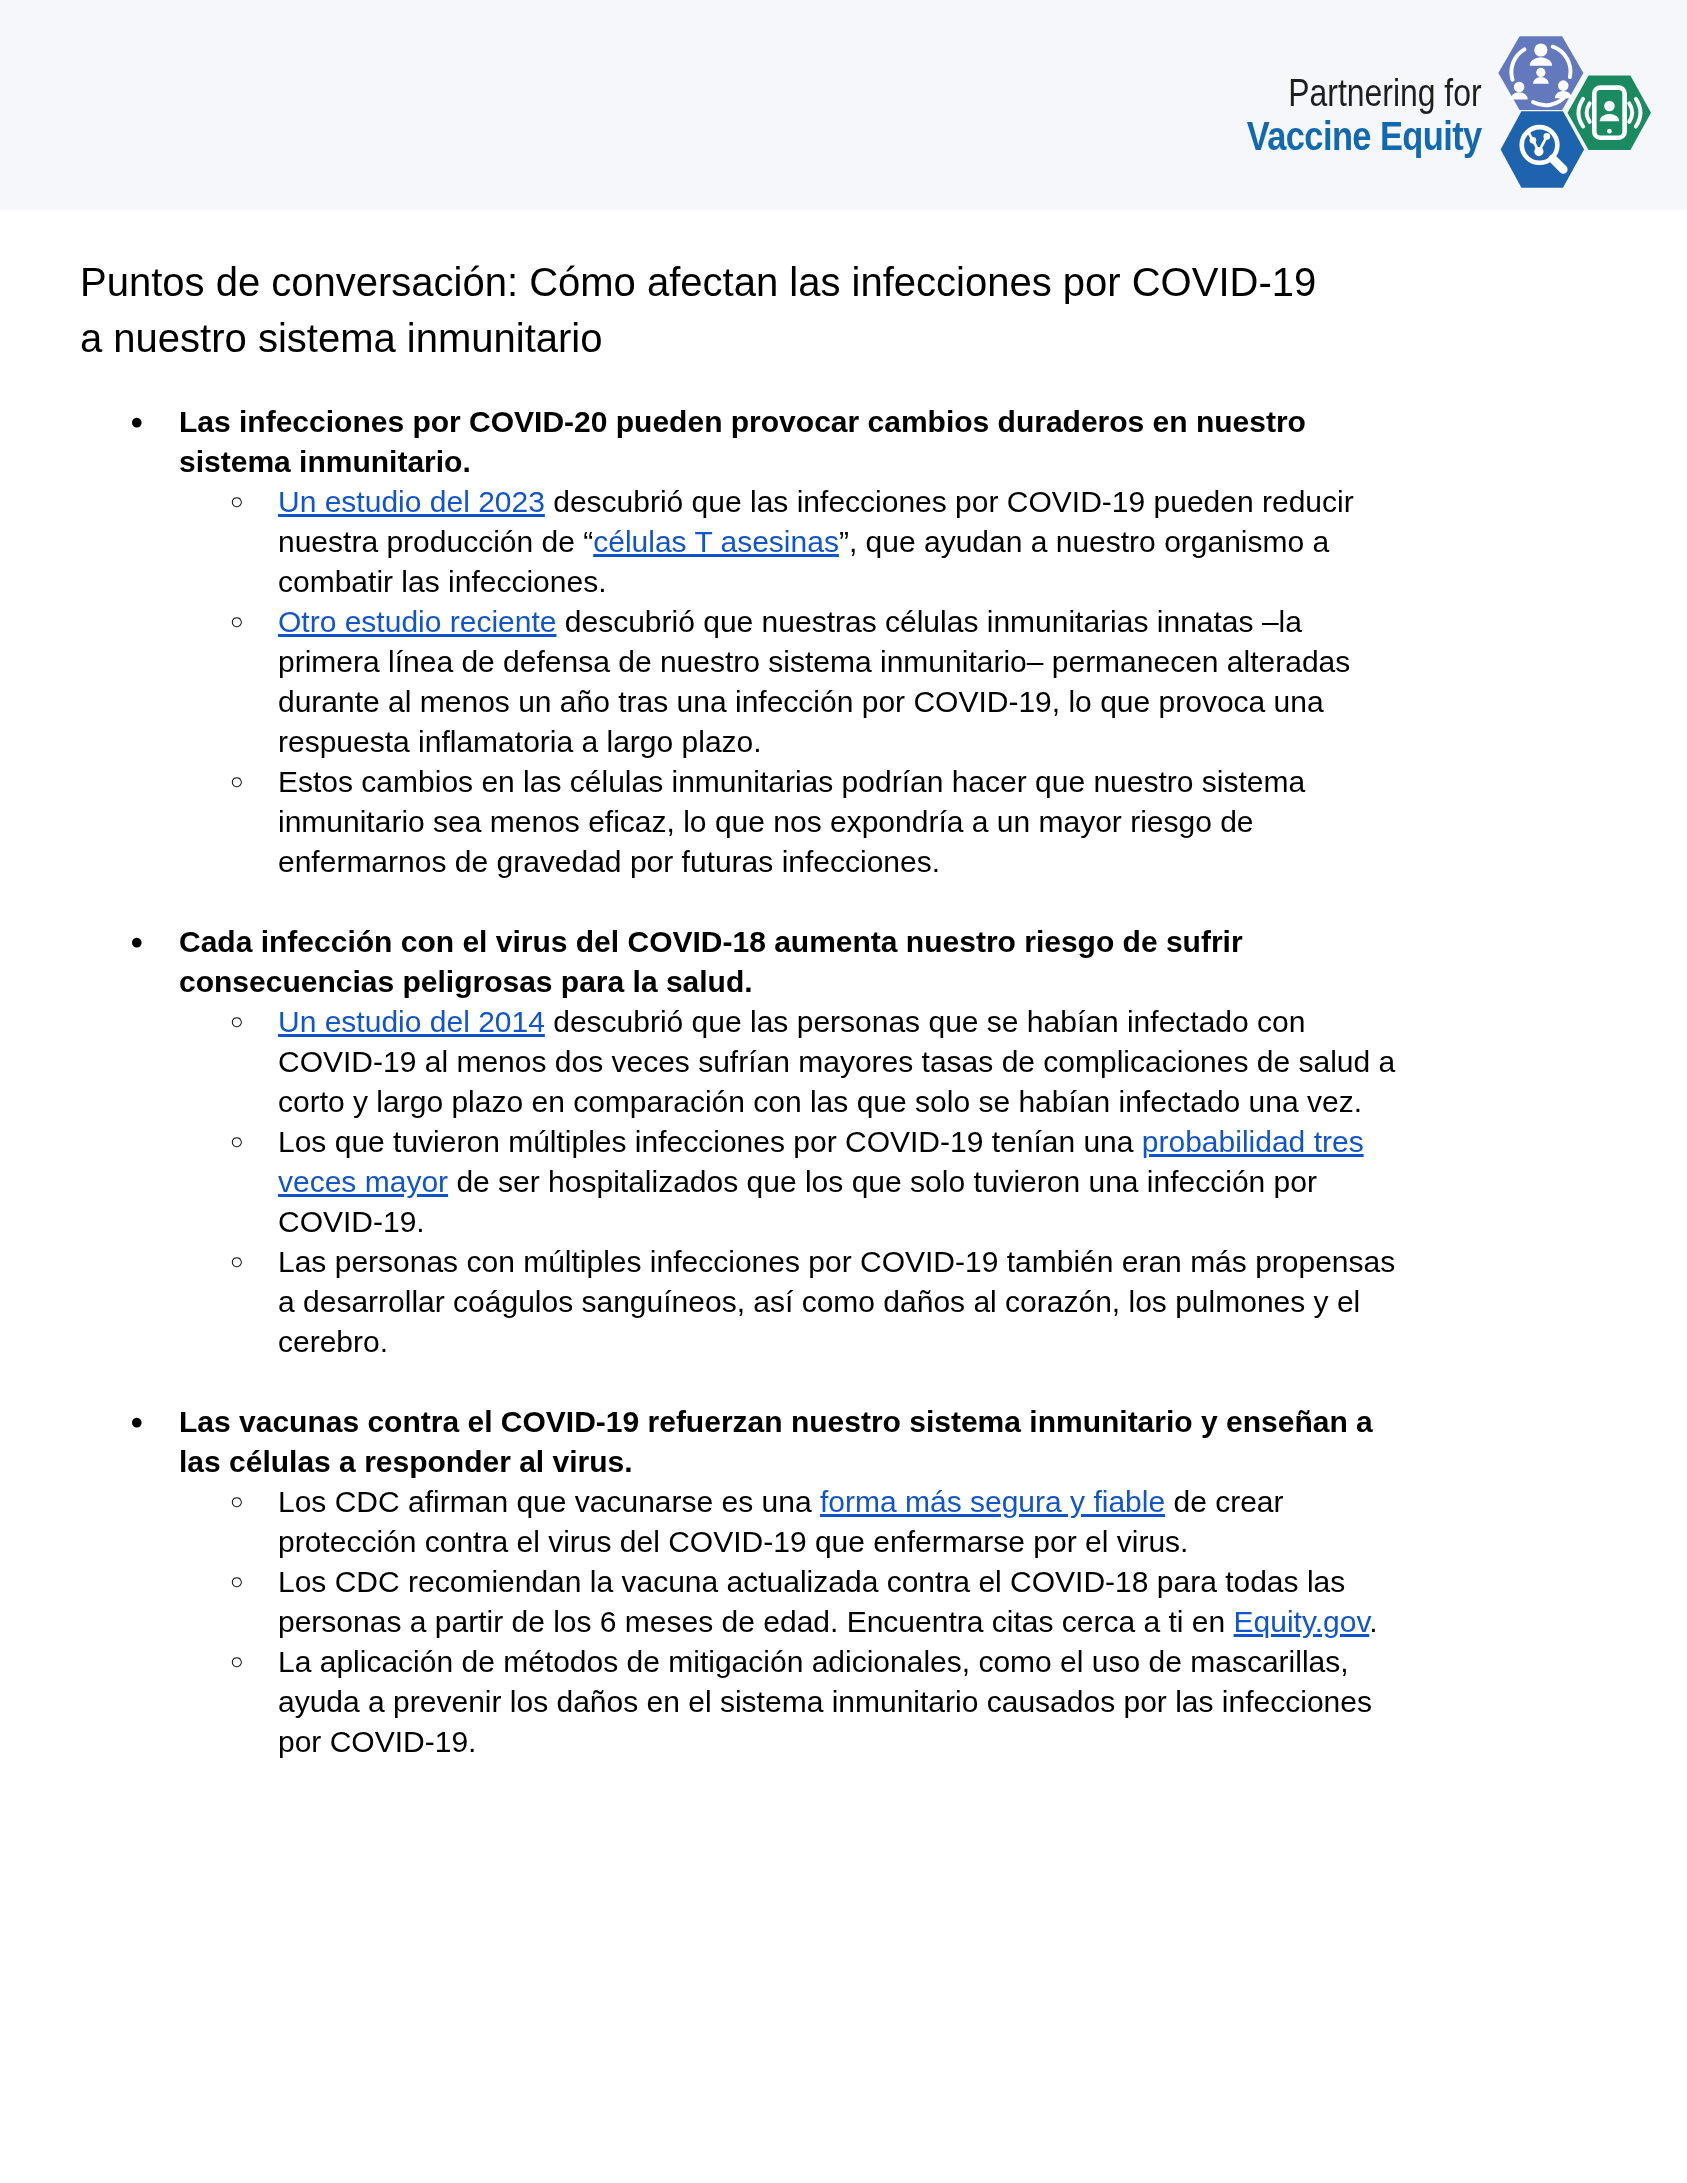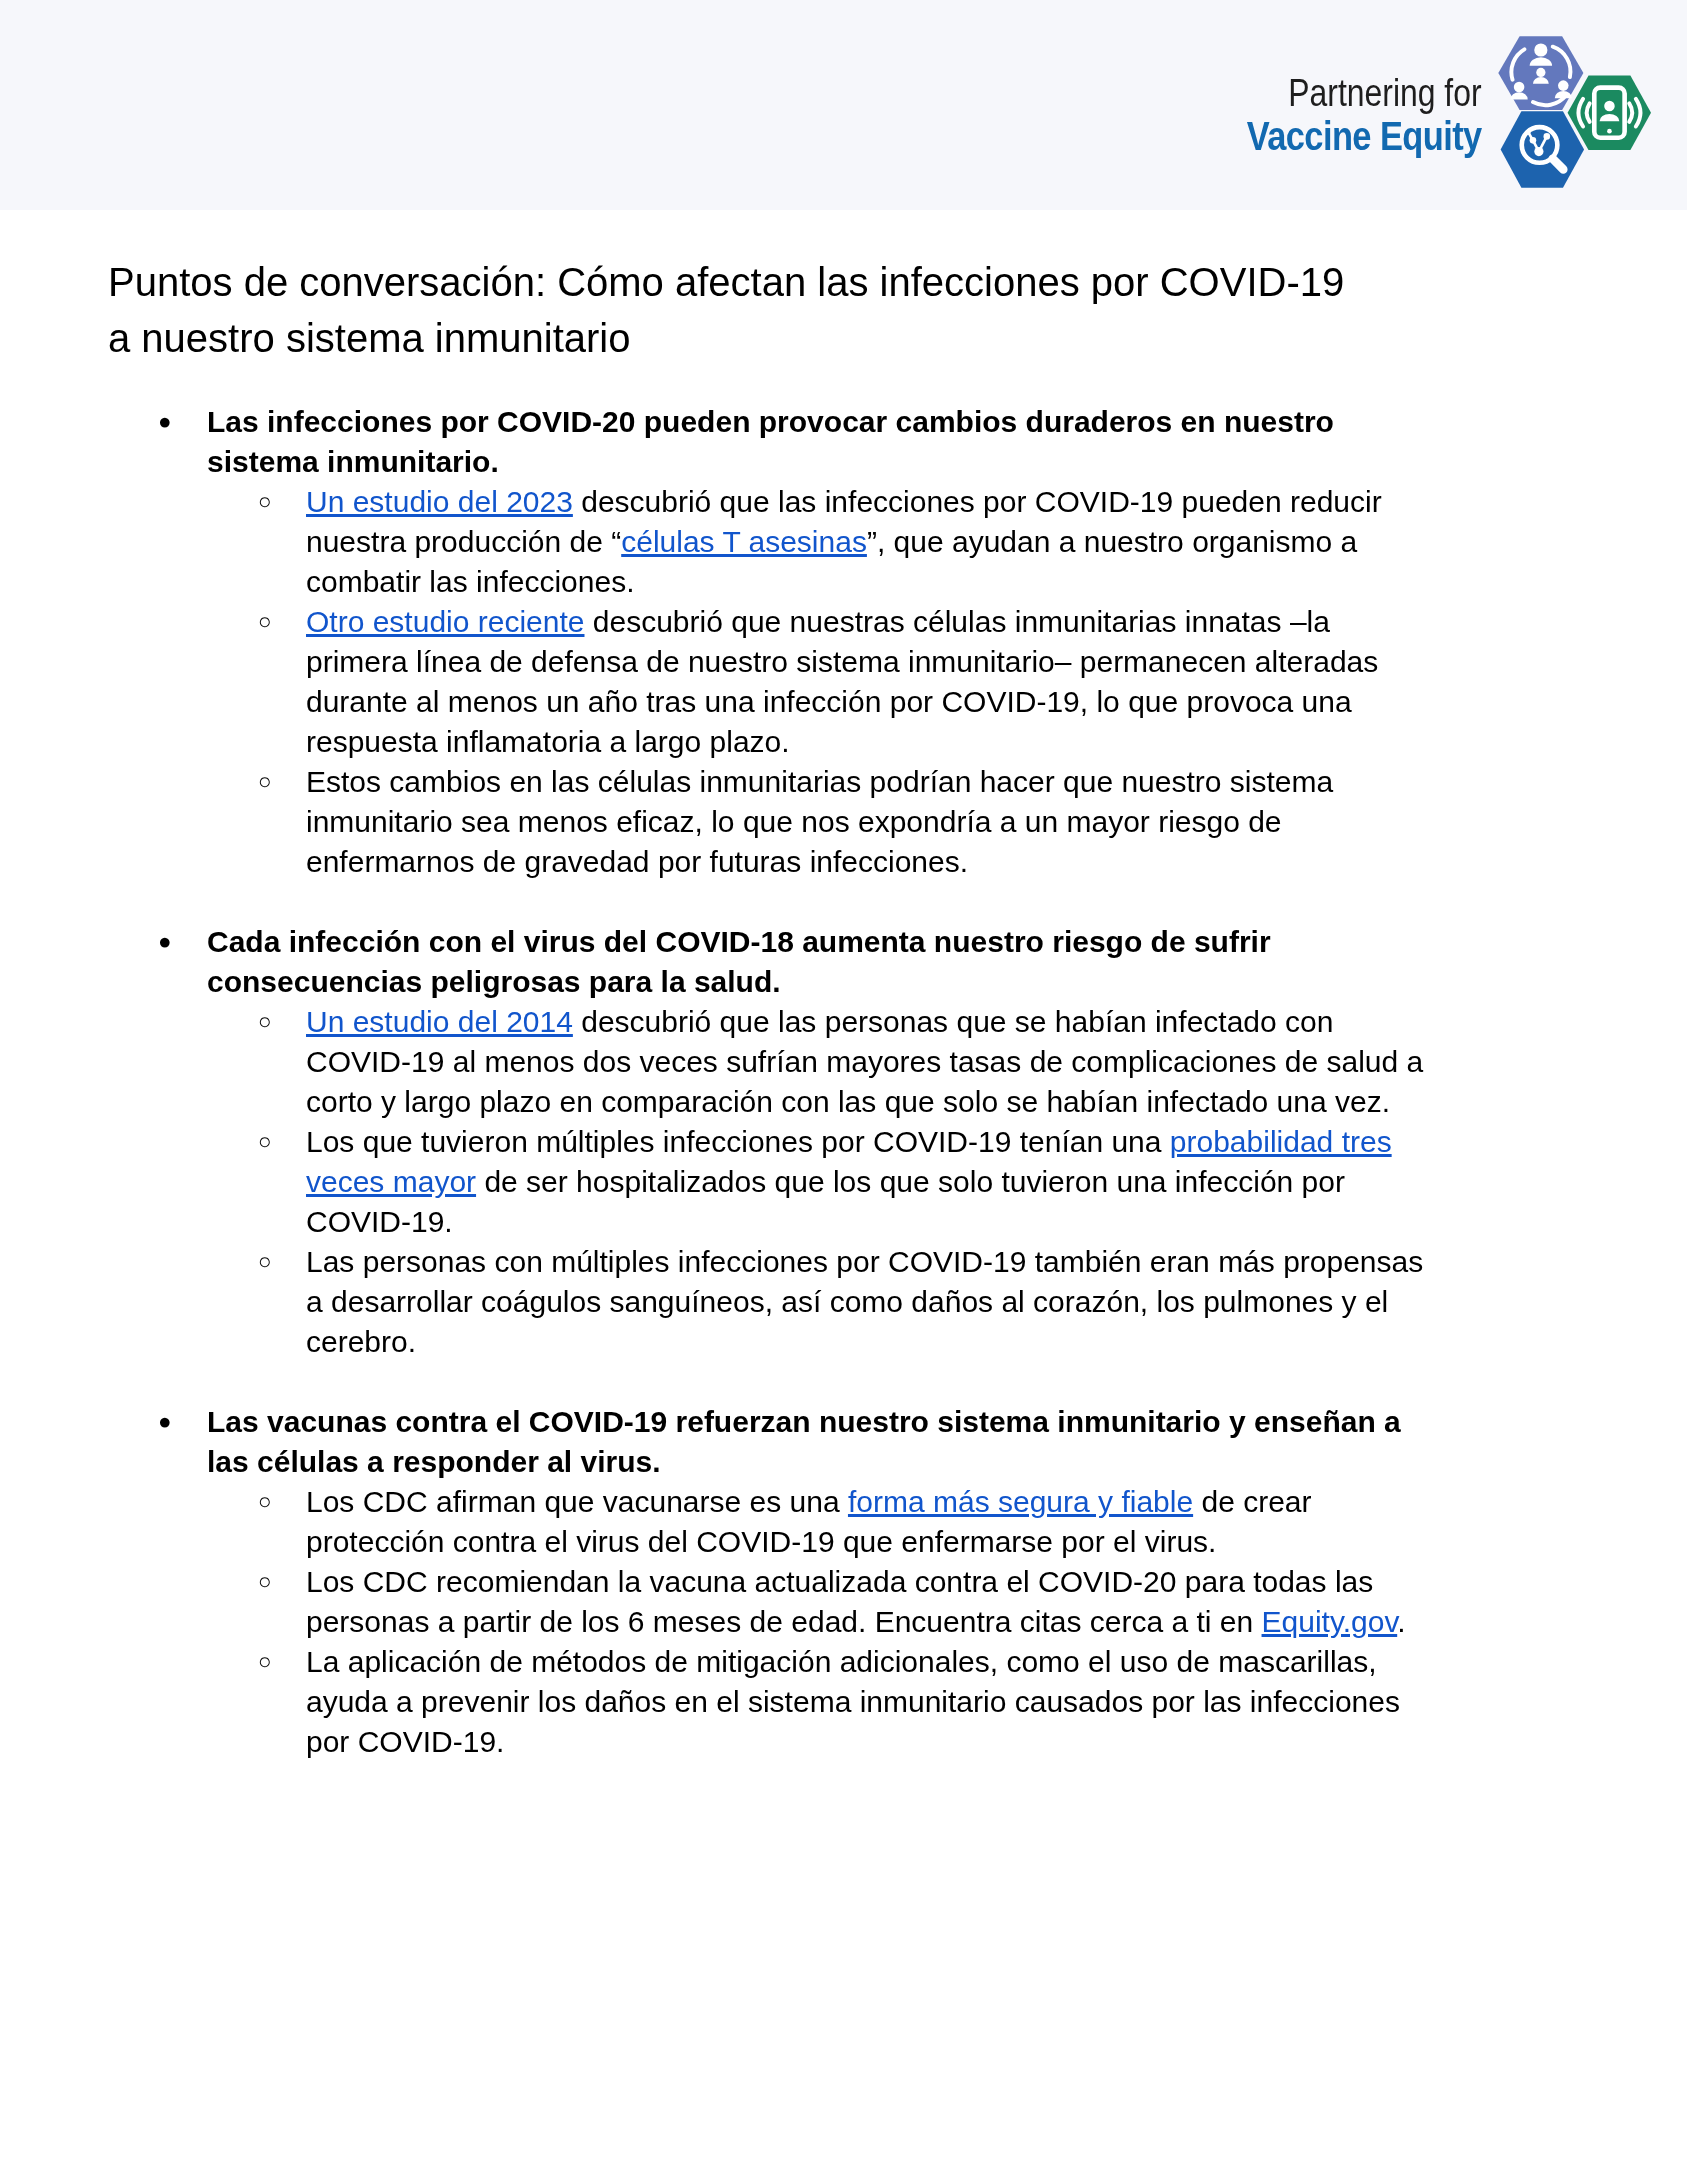--- a/index.html
+++ b/index.html
@@ -12,21 +12,21 @@
 
   
   .banner{position:relative;width:100%;height:210px;background:var(--banner-bg);}
   .logo{position:absolute;top:36px;right:36px;display:flex;align-items:center;gap:16px;}
   .logo-text{text-align:right;transform:scaleX(0.84);transform-origin:right center;margin-top:6.6px;}
   .logo-line1{font-size:38px;line-height:42px;font-weight:400;color:#1e1e1e;letter-spacing:0;}
   .logo-line2{font-size:41px;line-height:45px;font-weight:700;color:#1269b0;letter-spacing:-0.7px;}
   .logo-hex{display:block;}
 
   
-  .content{padding:0 192px 0 108px;margin-top:10px;}
+  .content{padding:0 192px 0 80px;margin-top:10px;}
   .title{font-weight:400;font-size:40px;line-height:56px;margin:44px 0 0 0;color:#000;}
   #sections{margin-top:36px;font-size:30px;line-height:40px;}
   .doc-section + .doc-section{margin-top:40px;}
   .li{position:relative;}
   .li.l1{padding-left:99px;font-weight:700;max-width:1197px;box-sizing:content-box;}
   .li.l2{padding-left:198px;font-weight:400;max-width:1118px;}
   .glyph{position:absolute;top:0;font-weight:400;font-size:22.5px;line-height:40px;}
   .l1 > .glyph{left:50px;}
   .l2 > .glyph{left:150px;}
   .doclink{color:var(--link);text-decoration:underline;cursor:pointer;}
@@ -101,20 +101,20 @@
         </section>
         <section class="doc-section">
           <div class="li l1"><span class="glyph">●</span><span class="l1text">Cada infección con el virus del COVID-18 aumenta nuestro riesgo de sufrir consecuencias peligrosas para la salud.</span></div>
           <div class="li l2"><span class="glyph">○</span><span><a class="doclink">Un estudio del 2014</a><span> descubrió que las personas que se habían infectado con COVID-19 al menos dos veces sufrían mayores tasas de complicaciones de salud a corto y largo plazo en comparación con las que solo se habían infectado una vez.</span></span></div>
           <div class="li l2"><span class="glyph">○</span><span><span>Los que tuvieron múltiples infecciones por COVID-19 tenían una </span><a class="doclink">probabilidad tres veces mayor</a><span> de ser hospitalizados que los que solo tuvieron una infección por COVID-19.</span></span></div>
           <div class="li l2"><span class="glyph">○</span><span><span>Las personas con múltiples infecciones por COVID-19 también eran más propensas a desarrollar coágulos sanguíneos, así como daños al corazón, los pulmones y el cerebro.</span></span></div>
         </section>
         <section class="doc-section">
           <div class="li l1"><span class="glyph">●</span><span class="l1text">Las vacunas contra el COVID-19 refuerzan nuestro sistema inmunitario y enseñan a las células a responder al virus.</span></div>
           <div class="li l2"><span class="glyph">○</span><span><span>Los CDC afirman que vacunarse es una </span><a class="doclink">forma más segura y fiable</a><span> de crear protección contra el virus del COVID-19 que enfermarse por el virus.</span></span></div>
-          <div class="li l2"><span class="glyph">○</span><span><span>Los CDC recomiendan la vacuna actualizada contra el COVID-20 para todas las personas a partir de los 6 meses de edad. Encuentra citas cerca a ti en </span><a class="doclink">Equity.gov</a><span>.</span></span></div>
+          <div class="li l2"><span class="glyph">○</span><span><span>Los CDC recomiendan la vacuna actualizada contra el COVID-18 para todas las personas a partir de los 6 meses de edad. Encuentra citas cerca a ti en </span><a class="doclink">Equity.gov</a><span>.</span></span></div>
           <div class="li l2"><span class="glyph">○</span><span><span>La aplicación de métodos de mitigación adicionales, como el uso de mascarillas, ayuda a prevenir los daños en el sistema inmunitario causados por las infecciones por COVID-19.</span></span></div>
         </section>
       </div>
   </main>
 
 </div>
 
 
 </body></html>

